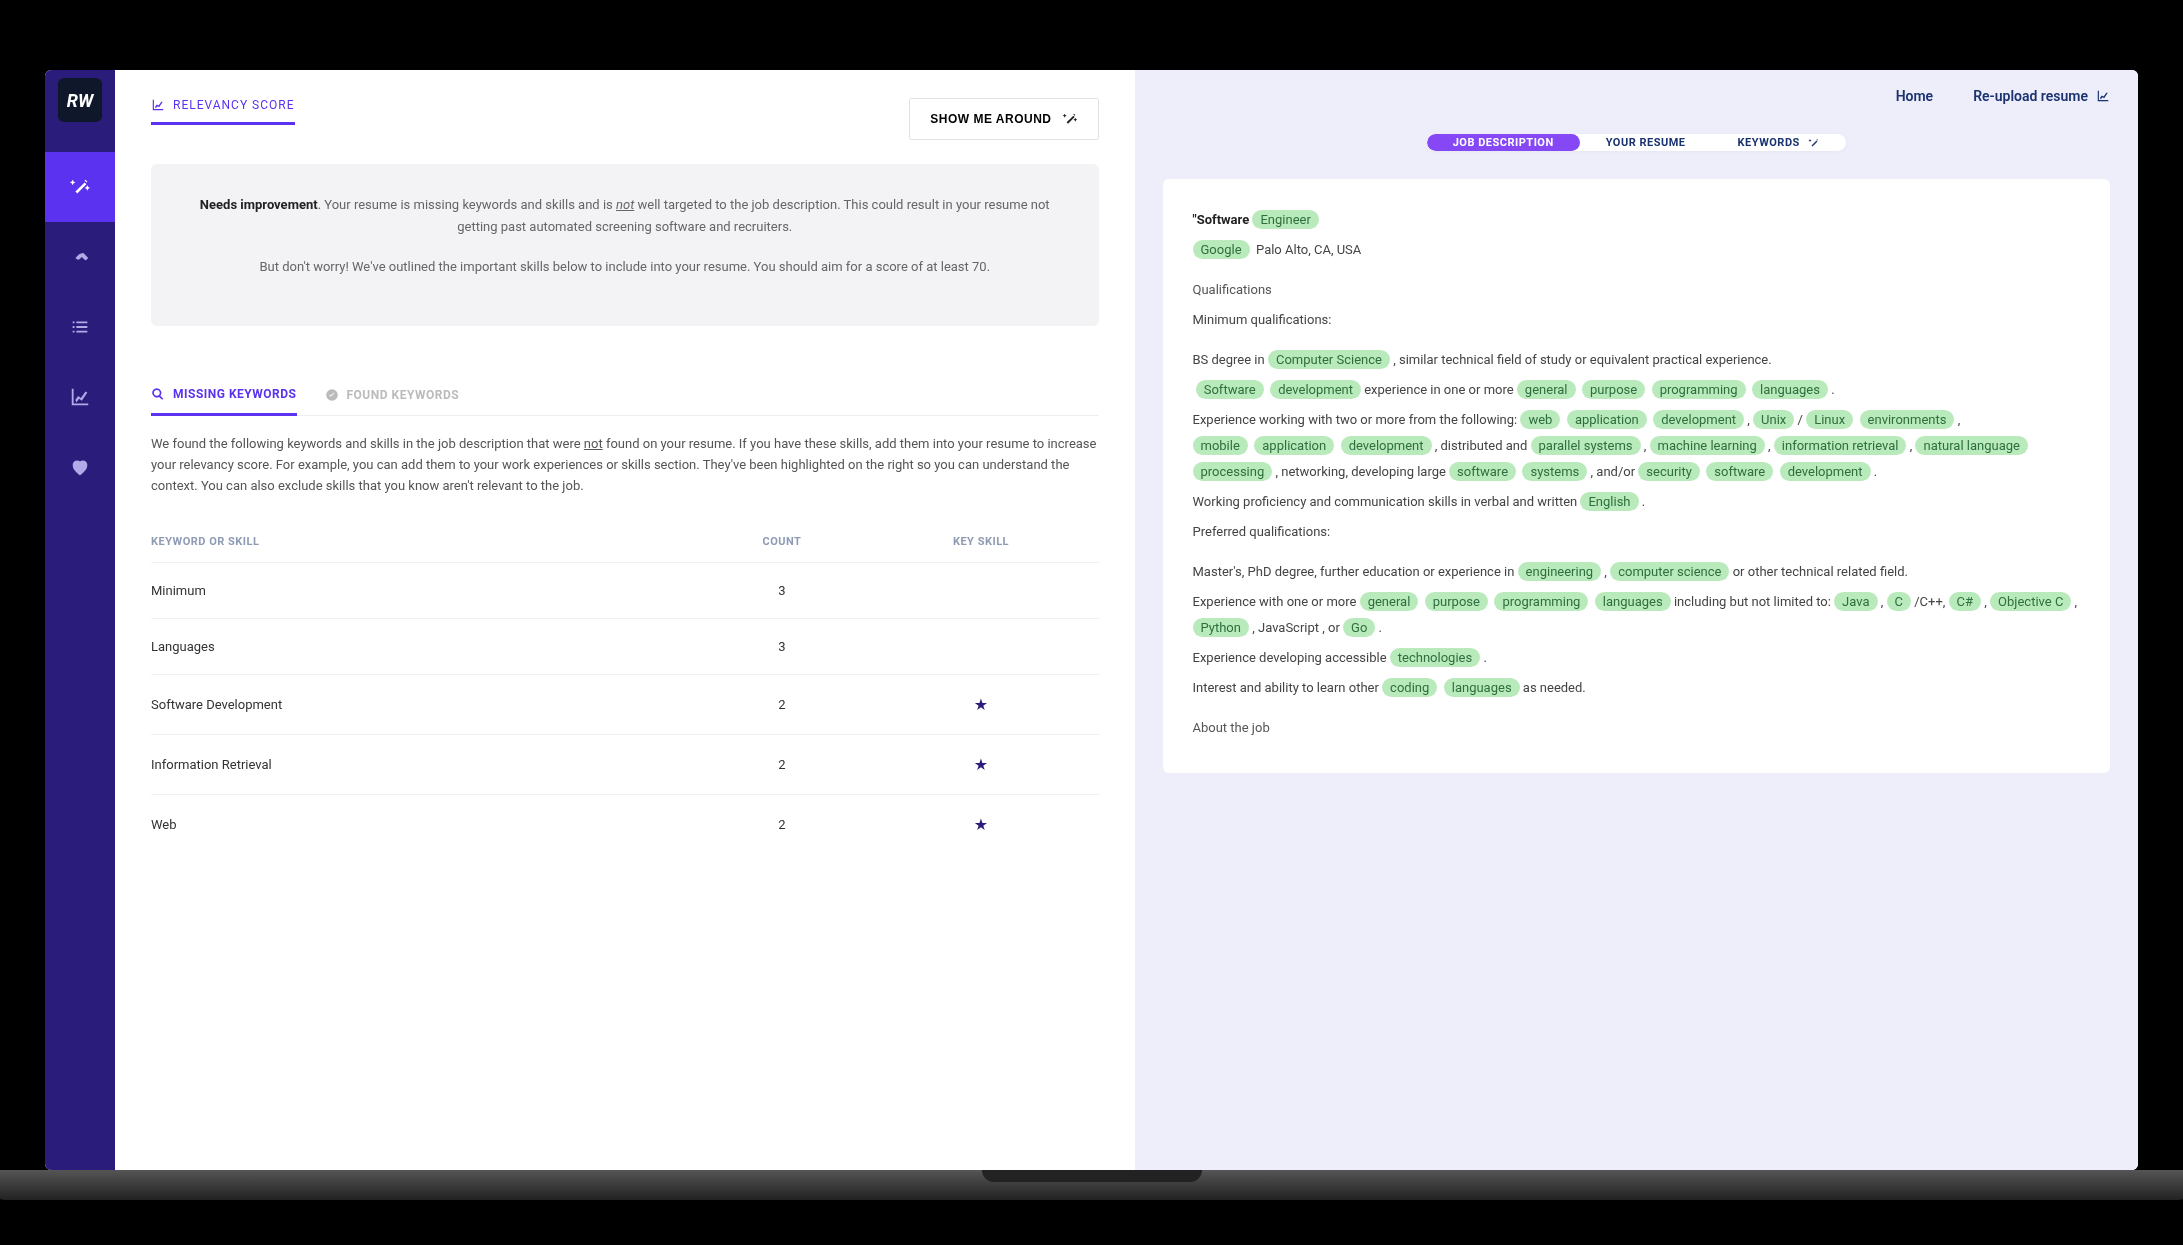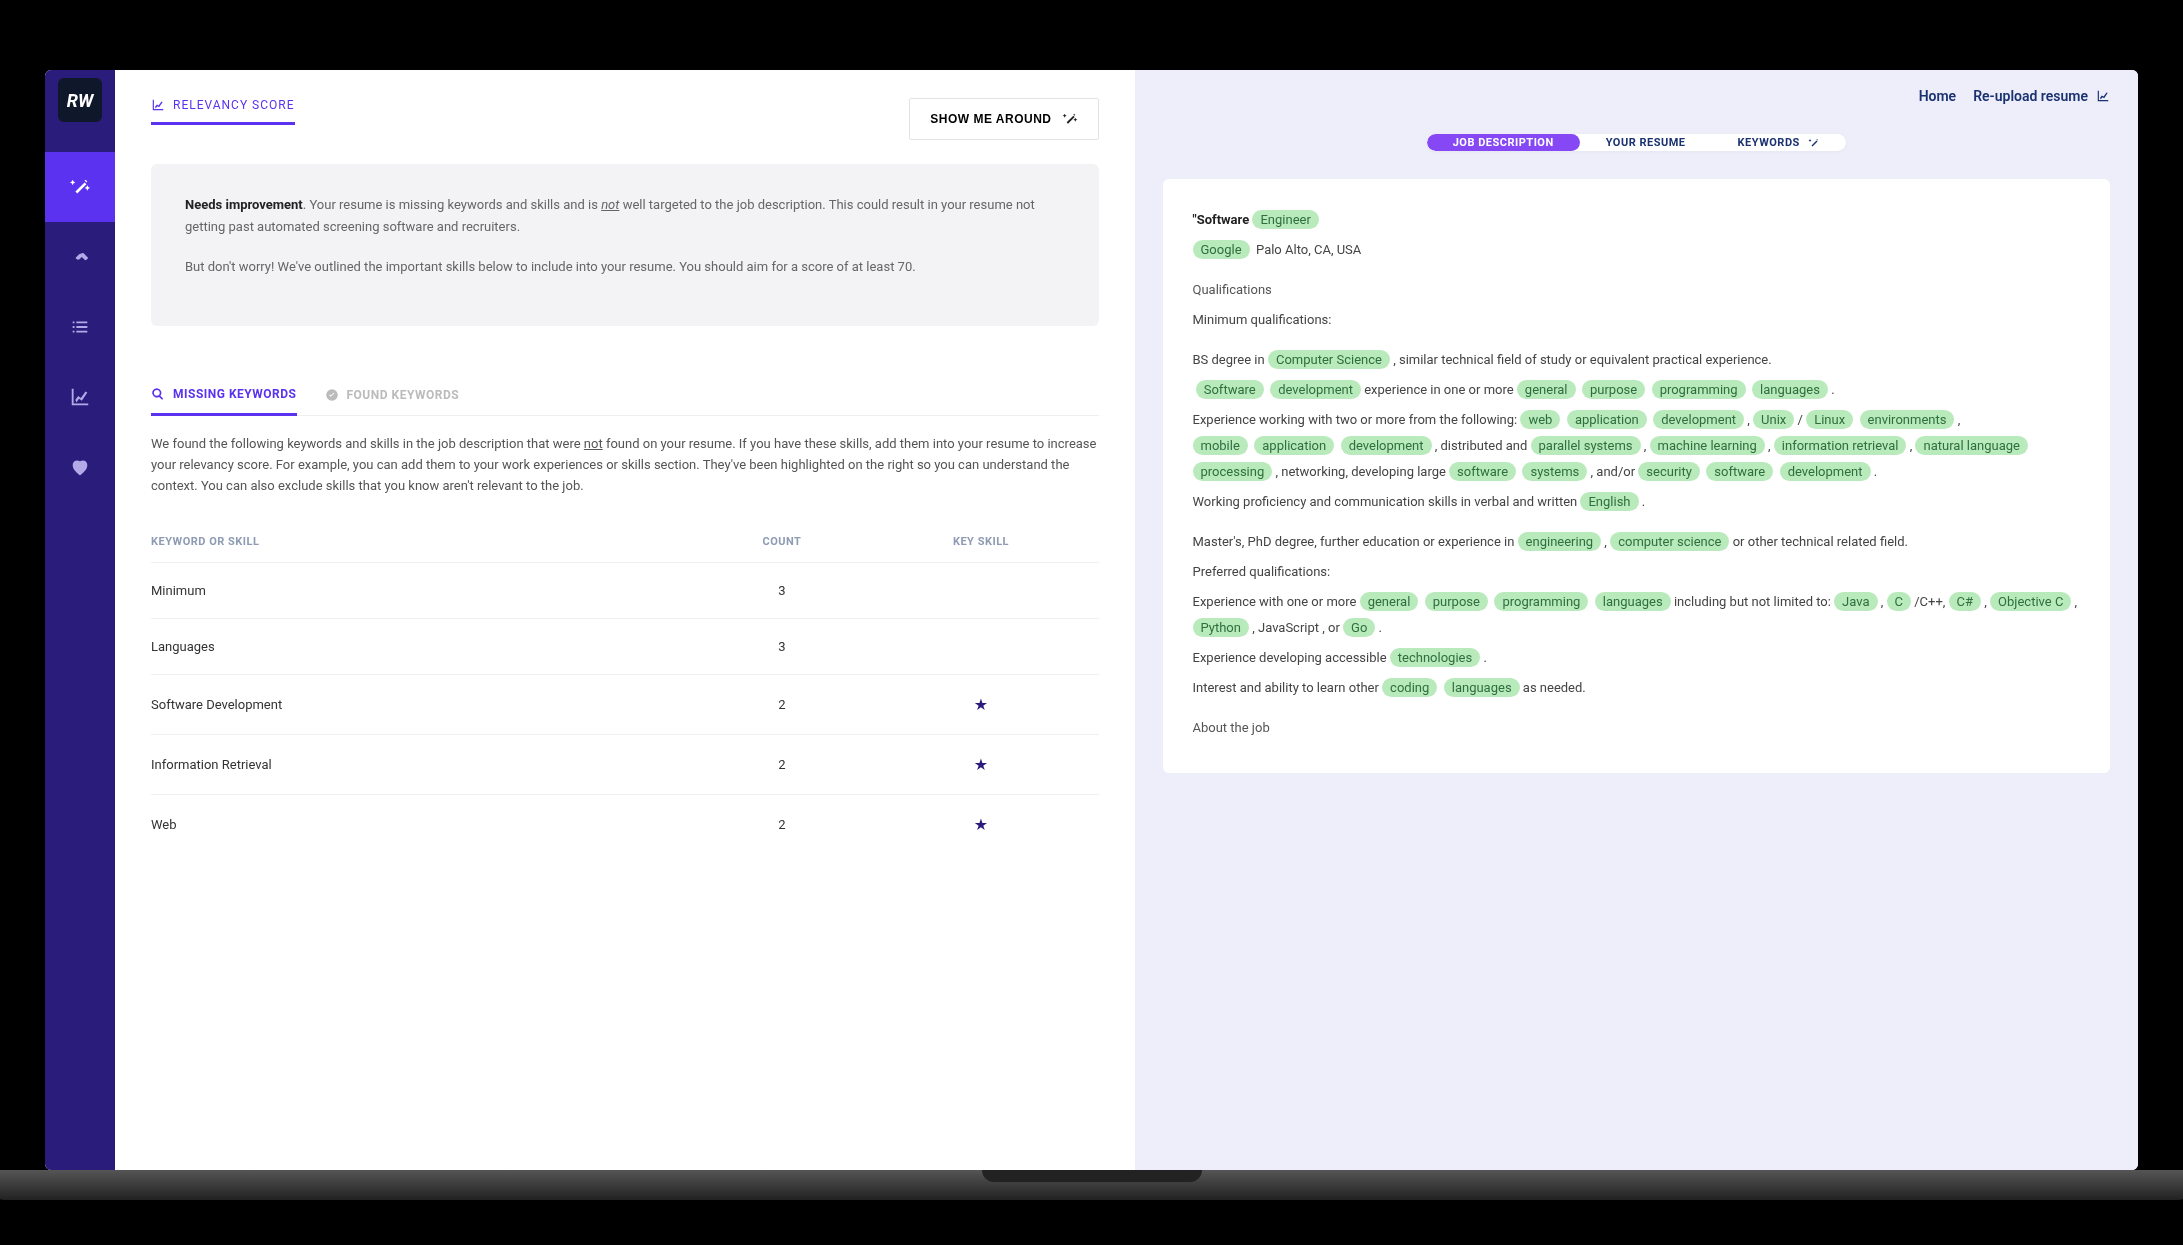--- a/index.html
+++ b/index.html
@@ -26,21 +26,21 @@
 .page-title { font-size:12px; font-weight:400; letter-spacing:1px; color:#5a32f0; text-transform:uppercase; padding-bottom:10px; border-bottom:3px solid #5a32f0; display:inline-flex; align-items:center; gap:8px;}
 .show-btn { background:#fff; border:1px solid #e3e3e3; padding:12px 20px; font-size:12px; font-weight:700; letter-spacing:0.5px; display:flex; align-items:center; gap:10px; cursor:pointer; border-radius:2px;}
 .show-btn svg { width:16px; height:16px;}
 
 
 .score-card { background:#f3f3f6; border-radius:6px; padding:30px 34px; display:flex; gap:32px; margin-bottom:28px;}
 .score-circle { width:150px; height:150px; position:relative; flex-shrink:0;}
 .score-circle svg { transform:rotate(-90deg);}
 .score-num { position:absolute; top:50%; left:50%; transform:translate(-50%,-50%); font-size:44px; font-weight:700; color:#3b3b3b;}
 .score-text { font-size:13px; color:#666; line-height:1.7;}
-.score-text p { margin-bottom:18px;}
+.score-text p { margin-bottom:18px;text-align:center;}
 .score-text strong { color:#222;}
 .score-text em { text-decoration:underline; font-style:italic;}
 
 
 .ktabs { display:flex; gap:28px; border-bottom:1px solid #eee; margin-bottom:18px;}
 .ktab { font-size:12px; font-weight:700; letter-spacing:0.5px; padding-bottom:12px; color:#bbb; cursor:pointer; display:flex; align-items:center; gap:8px;margin-top:33px;}
 .ktab.active { color:#5a32f0; border-bottom:3px solid #5a32f0; margin-bottom:-1px;}
 .ktab svg { width:14px; height:14px; fill:currentColor;}
 
 .desc { font-size:13px; color:#555; line-height:1.6; margin-bottom:24px;}
@@ -48,21 +48,21 @@
 
 
 .ktbl { width:100%; border-collapse:collapse;}
 .ktbl th { font-size:11px; font-weight:700; color:#8e9bb3; letter-spacing:0.5px; text-align:left; padding:14px 0;}
 .ktbl th:nth-child(2), .ktbl td:nth-child(2){ text-align:center;}
 .ktbl th:nth-child(3), .ktbl td:nth-child(3){ text-align:center;}
 .ktbl td { font-size:13px; color:#333; padding:20px 0; border-top:1px solid #f0f0f0;}
 .star { color:#2a1c7a; font-size:16px;}
 
 
-.top-links { display:flex; justify-content:flex-end; gap:17px; font-size:14px; font-weight:600; color:#1a3270; margin-bottom:30px;}
+.top-links { display:flex; justify-content:flex-end; gap:40px; font-size:14px; font-weight:600; color:#1a3270; margin-bottom:30px;}
 .top-links a { text-decoration:none; color:inherit; cursor:pointer; display:flex; align-items:center; gap:8px;}
 .seg { background:#fff; border-radius:24px; display:flex; overflow:hidden; width:fit-content; margin:0 auto 28px auto; box-shadow:0 1px 4px rgba(0,0,0,0.04);}
 .seg-item { padding:2px 26px; font-size:11px; font-weight:700; letter-spacing:0.5px; color:#1a3270; cursor:pointer; display:flex; align-items:center; gap:8px;}
 .seg-item.active { background:#8648f5; color:#fff; border-radius:24px;}
 .seg-item svg { width:12px; height:12px;}
 
 .jd-card { background:#fff; border-radius:6px; padding:28px 30px; font-size:13px; color:#444; line-height:2.0;}
 .jd-card p { margin-bottom:4px;}
 .hl { background:#b9eabb; padding:2px 8px; border-radius:10px; color:#2f6f3f; white-space:nowrap;}
 .jd-title { font-weight:700; color:#222;}
@@ -213,22 +213,22 @@
        <p>Minimum qualifications:</p>
        <p style="margin-top:14px;"><span>BS degree in </span><span class="hl">Computer  Science</span><span> , similar technical field of study or equivalent practical experience.</span></p>
        <p>&nbsp;<span class="hl">Software</span>&nbsp;&nbsp;<span class="hl">development</span><span> experience in one or more </span><span class="hl">general</span>&nbsp;&nbsp;<span class="hl">purpose</span>&nbsp;&nbsp;<span class="hl">programming</span>&nbsp;&nbsp;<span class="hl">languages</span><span> .</span></p>
        <p><span>Experience working with two or more from the following: </span><span class="hl">web</span>&nbsp;&nbsp;<span class="hl">application</span>&nbsp;&nbsp;<span class="hl">development</span><span> , </span>
        <span class="hl">Unix</span><span> / </span><span class="hl">Linux</span>&nbsp;&nbsp;<span class="hl">environments</span><span> , </span>
        <span class="hl">mobile</span>&nbsp;&nbsp;<span class="hl">application</span>&nbsp;&nbsp;<span class="hl">development</span><span> , distributed and </span>
        <span class="hl">parallel  systems</span><span> , </span><span class="hl">machine  learning</span><span> , </span><span class="hl">information  retrieval</span><span> , </span><span class="hl">natural  language</span>&nbsp;
        <span class="hl">processing</span><span> , networking, developing large </span><span class="hl">software</span>&nbsp;&nbsp;<span class="hl">systems</span><span> , and/or </span><span class="hl">security</span>&nbsp;
        <span class="hl">software</span>&nbsp;&nbsp;<span class="hl">development</span><span> .</span></p>
        <p><span>Working proficiency and communication skills in verbal and written </span><span class="hl">English</span><span> .</span></p>
+       <p>Preferred qualifications:</p>
        <p style="margin-top:14px;"><span>Master's, PhD degree, further education or experience in </span><span class="hl">engineering</span><span> , </span><span class="hl">computer  science</span>&nbsp;<span>or other technical related field.</span></p>
-       <p>Preferred qualifications:</p>
        <p><span>Experience with one or more </span><span class="hl">general</span>&nbsp;&nbsp;<span class="hl">purpose</span>&nbsp;&nbsp;<span class="hl">programming</span>&nbsp;&nbsp;<span class="hl">languages</span><span> including but not limited to: </span>
        <span class="hl">Java</span> , <span class="hl">C</span><span> /C++, </span><span class="hl">C#</span> , <span class="hl">Objective  C</span> , <span class="hl">Python</span><span> , JavaScript </span><span> , or </span><span class="hl">Go</span><span> .</span></p>
        <p><span>Experience developing accessible </span><span class="hl">technologies</span><span> .</span></p>
        <p><span>Interest and ability to learn other </span><span class="hl">coding</span>&nbsp;&nbsp;<span class="hl">languages</span><span> as needed.</span></p>
        <p class="section-h">About the job</p>
      </div>
    </div>
   </div>
  </div>
  <div class="base">

